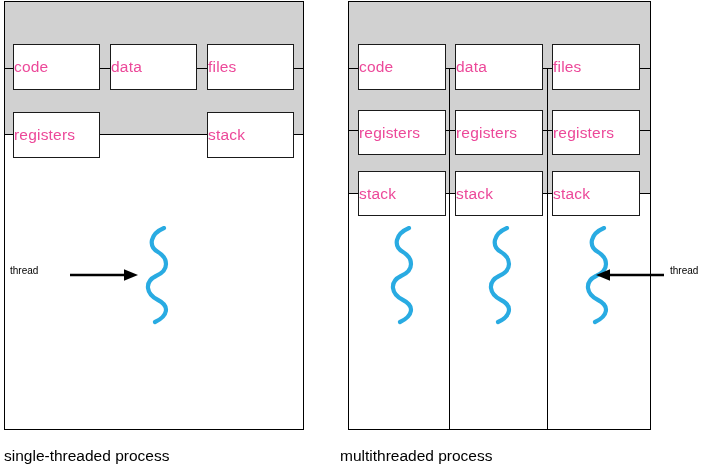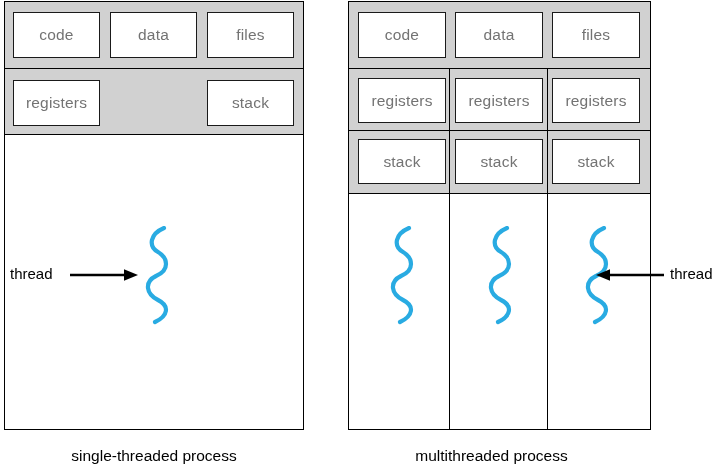--- a/index.html
+++ b/index.html
@@ -32,25 +32,25 @@
   }
 
   
   .cell {
     position: absolute;
     box-sizing: border-box;
     background: #ffffff;
     border: 1px solid #1a1a1a;
     display: flex;
     align-items: center;
-    justify-content: center;
     font-size: 15.5px;
-    color: #737373;
+    color: #ec4899;
     letter-spacing: 0.2px;
     white-space: nowrap;
+    margin-top: 32px;
   }
 
   
   .divider {
     position: absolute;
     width: 1px;
     background: #000000;
   }
 
   
@@ -58,32 +58,31 @@
     position: absolute;
   }
 
   
   .arrow-svg {
     position: absolute;
     overflow: visible;
   }
   .anno-label {
     position: absolute;
-    font-size: 15px;
+    font-size: 10px;
     color: #000000;
     white-space: nowrap;
   }
 
   
   .caption {
     position: absolute;
     font-size: 15.5px;
     color: #000000;
     white-space: nowrap;
-    text-align: center;
   }
 </style>
 </head>
 <body>
 
 <div class="panel" style="left:4px; top:1px; width:300px; height:429px;">
 
   <div class="gray-band" style="left:0px; top:0px; width:298px; height:67px;"></div>
 
   <div class="gray-band" style="left:0px; top:67px; width:298px; height:66px;"></div>

